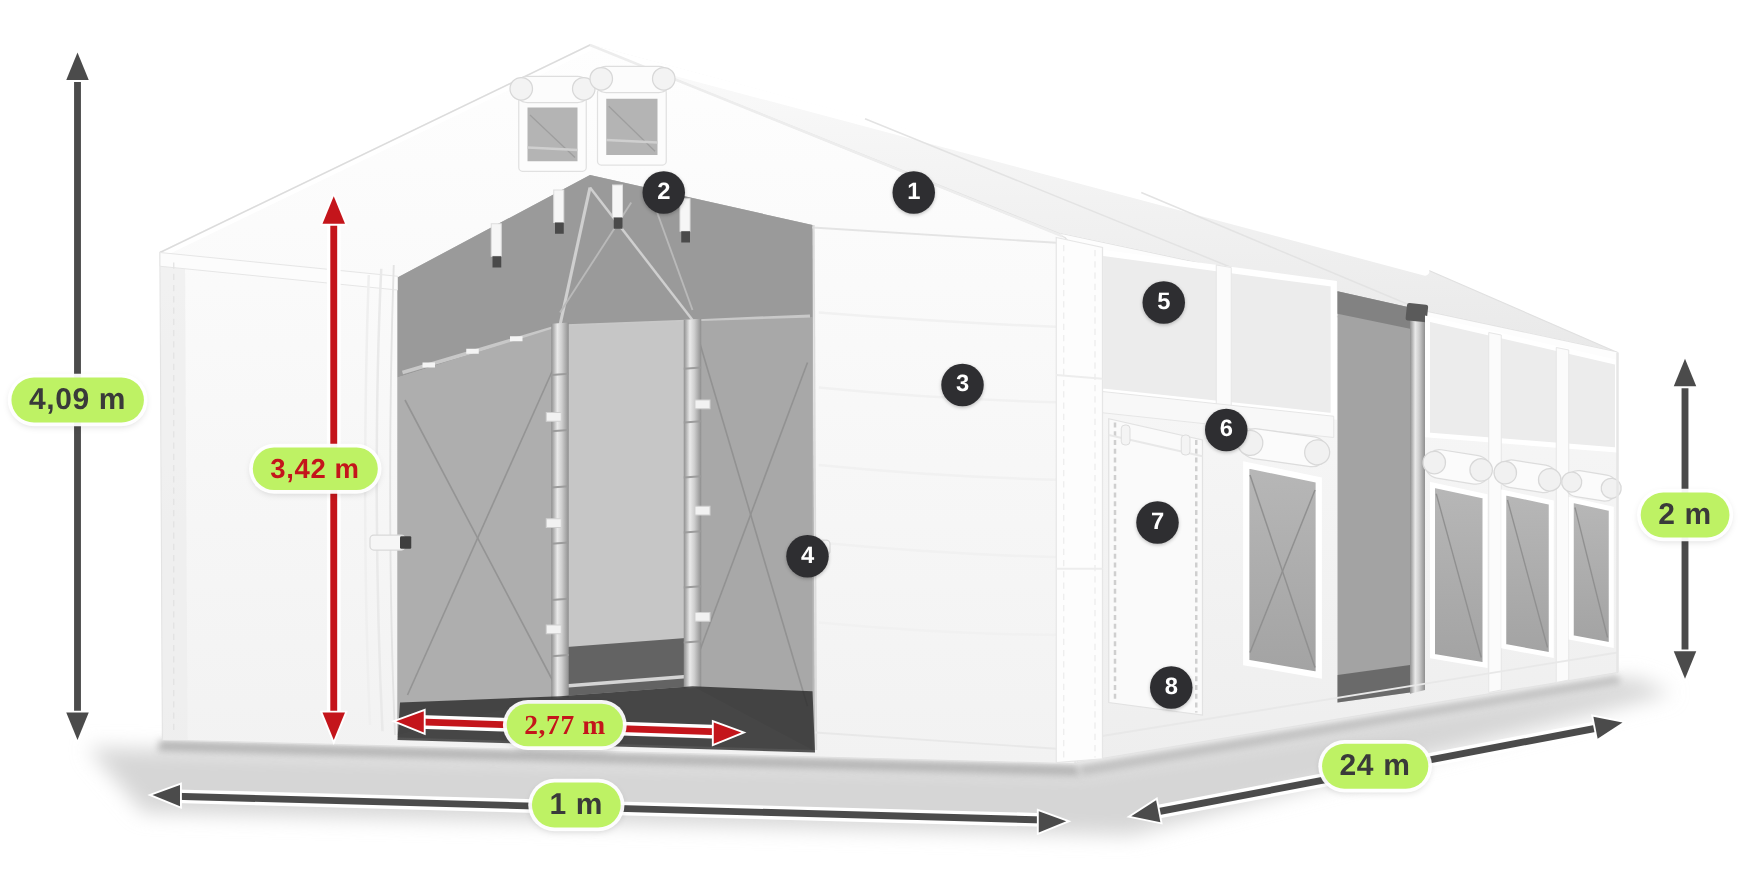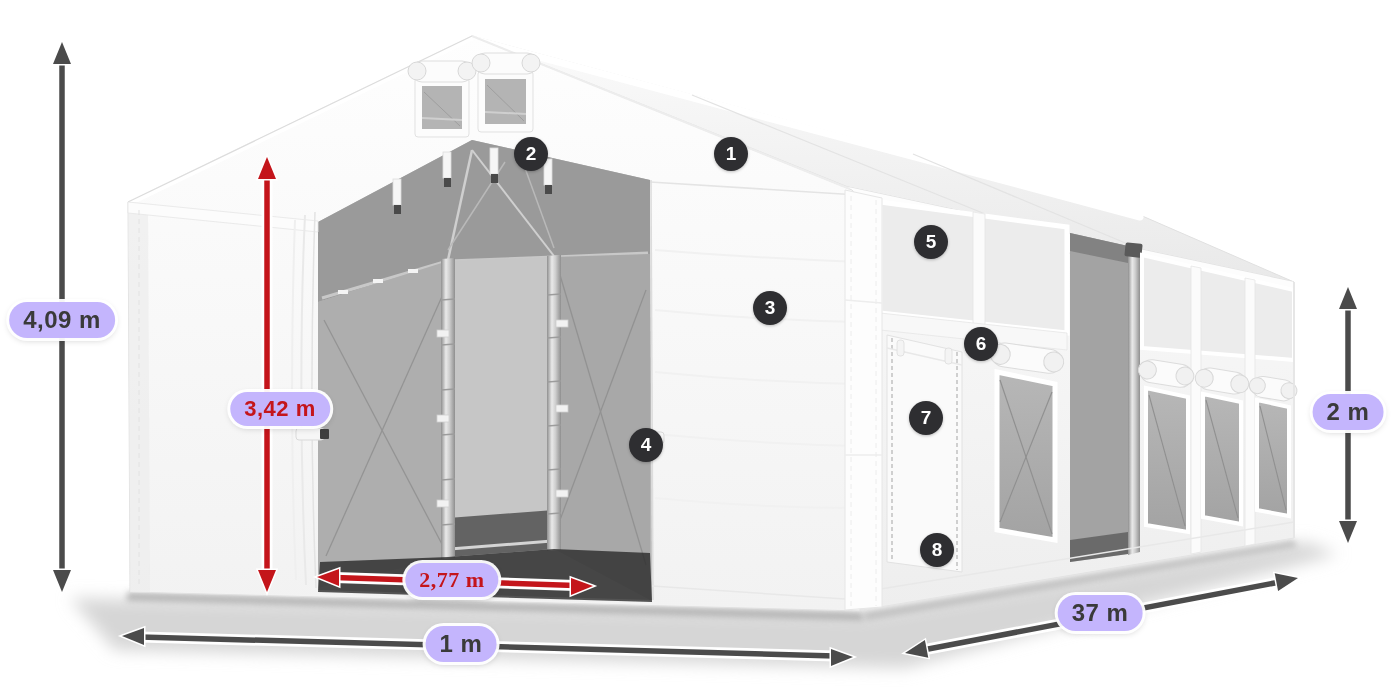--- a/index.html
+++ b/index.html
@@ -3,21 +3,21 @@
 <meta charset="utf-8">
 <style>
   html,body{margin:0;padding:0;background:#fff;}
   #stage{
     position:relative;width:1400px;height:700px;overflow:hidden;
     background:#ffffff;font-family:"Liberation Sans","DejaVu Sans",sans-serif;
   }
   #tent-svg{position:absolute;left:0;top:0;}
   .dim-label{
     position:absolute;transform:translate(-50%,-50%);
-    background:#c4b5fd;border-radius:22px;padding:4px 14px;
+    background:#bef264;border-radius:22px;padding:4px 14px;
     font-weight:bold;white-space:nowrap;letter-spacing:.5px;
     box-shadow:0 0 0 3px rgba(255,255,255,.95),0 2px 7px rgba(0,0,0,.22);
     z-index:5;
   }
   .dim-dark{color:#3a3a3a;font-size:24px;}
   .dim-red{color:#c4151b;font-size:22px;}
   .callout{
     position:absolute;transform:translate(-50%,-50%);
     width:34px;height:34px;border-radius:50%;
     background:#2e2e31;color:#ffffff;
@@ -316,24 +316,24 @@
     <g>
       <line x1="1348" y1="305" x2="1348" y2="525" stroke="#ffffff" stroke-width="11"></line>
       <line x1="1348" y1="305" x2="1348" y2="525" stroke="#4b4b4b" stroke-width="5.5"></line>
       <polygon points="1348,287 1339,309 1357,309" fill="#4b4b4b" stroke="#ffffff" stroke-width="3" style="paint-order:stroke;"></polygon>
       <polygon points="1348,543 1339,521 1357,521" fill="#4b4b4b" stroke="#ffffff" stroke-width="3" style="paint-order:stroke;"></polygon>
     </g>
   </g>
 </svg>
 
 <div class="dim-label dim-dark" style="left:62px;top:320px;">4,09 m</div>
-<div class="dim-label dim-red" style="left:280px;top:375px;margin-top:34px;">3,42 m</div>
+<div class="dim-label dim-red" style="left:252px;top:375px;">3,42 m</div>
 <div class="dim-label dim-red" style="left:452px;top:580px;font-family:Liberation Serif, serif;">2,77 m</div>
 <div class="dim-label dim-dark" style="left:461px;top:644px;">1 m</div>
-<div class="dim-label dim-dark" style="left:1100px;top:613px;">37 m</div>
+<div class="dim-label dim-dark" style="left:1100px;top:613px;">24 m</div>
 <div class="dim-label dim-dark" style="left:1348px;top:412px;">2 m</div>
 
 <div class="callout" style="left:731px;top:154px;">1</div>
 <div class="callout" style="left:531px;top:154px;">2</div>
 <div class="callout" style="left:770px;top:308px;">3</div>
 <div class="callout" style="left:646px;top:445px;">4</div>
 <div class="callout" style="left:931px;top:242px;">5</div>
 <div class="callout" style="left:981px;top:344px;">6</div>
 <div class="callout" style="left:926px;top:418px;">7</div>
 <div class="callout" style="left:937px;top:550px;">8</div>

